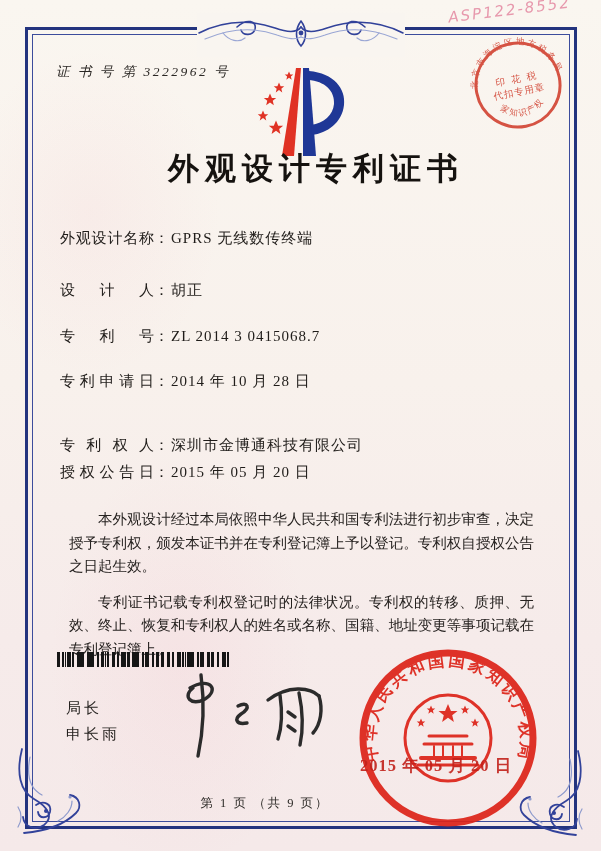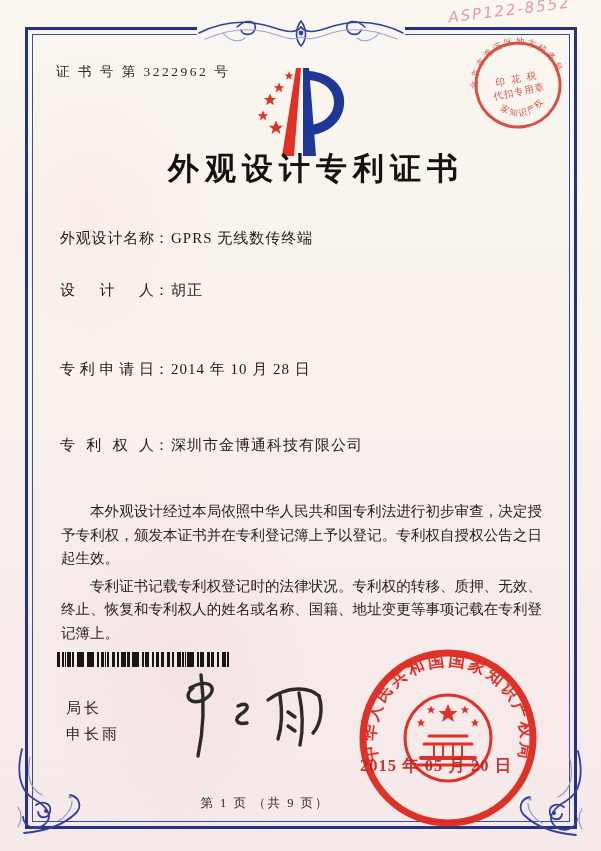--- a/index.html
+++ b/index.html
@@ -25,41 +25,41 @@
     position:absolute;left:32px;right:31px;top:34px;bottom:29px;
     border:1px solid #3c4c9c;z-index:1;
   }
   .ornament{position:absolute;z-index:2;}
   .ornament.top{left:197px;top:13px;}
   .ornament.bl{left:12px;top:747px;}
   .ornament.br{left:506px;top:749px;transform:scaleX(-1);}
   
   .cert-no{
     position:absolute;left:56px;top:63px;z-index:3;
-    font-size:13.5px;letter-spacing:2.5px;color:#2a2724;
+    font-size:13.5px;letter-spacing:2.5px;color:#2a2724;font-style:italic;
   }
   .logo{position:absolute;left:241px;top:64px;z-index:3;}
   .title{
     position:absolute;left:0;right:0;top:148px;z-index:3;
     text-align:center;font-size:31px;font-weight:700;
     letter-spacing:6px;color:#15120f;margin-left:31px;
   }
   
   .field{position:absolute;left:60px;z-index:3;font-size:15px;color:#1f1c19;white-space:nowrap;}
   .f-label{display:inline-block;width:94px;text-align:justify;text-align-last:justify;}
   .f-colon{display:inline-block;margin-right:2px;}
   .f-value{letter-spacing:1px;}
   .field.f0{top:229px}.field.f1{top:281px}.field.f2{top:327px}
-  .field.f3{top:360px}.field.f4{top:436px}.field.f5{top:463px}
+  .field.f3{top:372px}.field.f4{top:436px}.field.f5{top:463px}
   
   .body-text{
     position:absolute;left:57px;width:489px;top:496px;z-index:3;
     font-size:14.5px;line-height:23.5px;text-align:justify;color:#262220;
   }
-  .body-text p{margin:4px;text-indent:2em;}
+  .body-text p{margin:12px;text-indent:2em;}
   
   .barcode{
     position:absolute;left:57px;top:652px;width:173px;height:15px;z-index:3;
     background:
       repeating-linear-gradient(90deg,#161616 0 2px,transparent 2px 5px),
       repeating-linear-gradient(90deg,#161616 0 1px,transparent 1px 8px),
       repeating-linear-gradient(90deg,#161616 0 3px,transparent 3px 11px);
   }
   
   .signer{position:absolute;left:66px;top:695px;z-index:3;font-size:15px;line-height:26px;letter-spacing:3px;font-family:Liberation Serif, serif;}
@@ -156,25 +156,31 @@
   </svg>
 
   <div class="title">外观设计专利证书</div>
 
   <div class="field f0">
     <span class="f-label">外观设计名称</span><span class="f-colon">：</span><span class="f-value">GPRS 无线数传终端</span>
   </div>
   <div class="field f1">
     <span class="f-label">设计人</span><span class="f-colon">：</span><span class="f-value">胡正</span>
   </div>
+  <div class="field f2">
+    <span class="f-label">专利号</span><span class="f-colon">：</span><span class="f-value">ZL 2014 3 0415068.7</span>
+  </div>
   <div class="field f3">
     <span class="f-label">专利申请日</span><span class="f-colon">：</span><span class="f-value">2014 年 10 月 28 日</span>
   </div>
   <div class="field f4">
     <span class="f-label">专利权人</span><span class="f-colon">：</span><span class="f-value">深圳市金博通科技有限公司</span>
+  </div>
+  <div class="field f5">
+    <span class="f-label">授权公告日</span><span class="f-colon">：</span><span class="f-value">2015 年 05 月 20 日</span>
   </div>
 
   <div class="body-text">
     <p>本外观设计经过本局依照中华人民共和国专利法进行初步审查，决定授予专利权，颁发本证书并在专利登记簿上予以登记。专利权自授权公告之日起生效。</p>
     <p>专利证书记载专利权登记时的法律状况。专利权的转移、质押、无效、终止、恢复和专利权人的姓名或名称、国籍、地址变更等事项记载在专利登记簿上。</p>
   </div>
 
   <div class="barcode"></div>
 
   <div class="signer">

